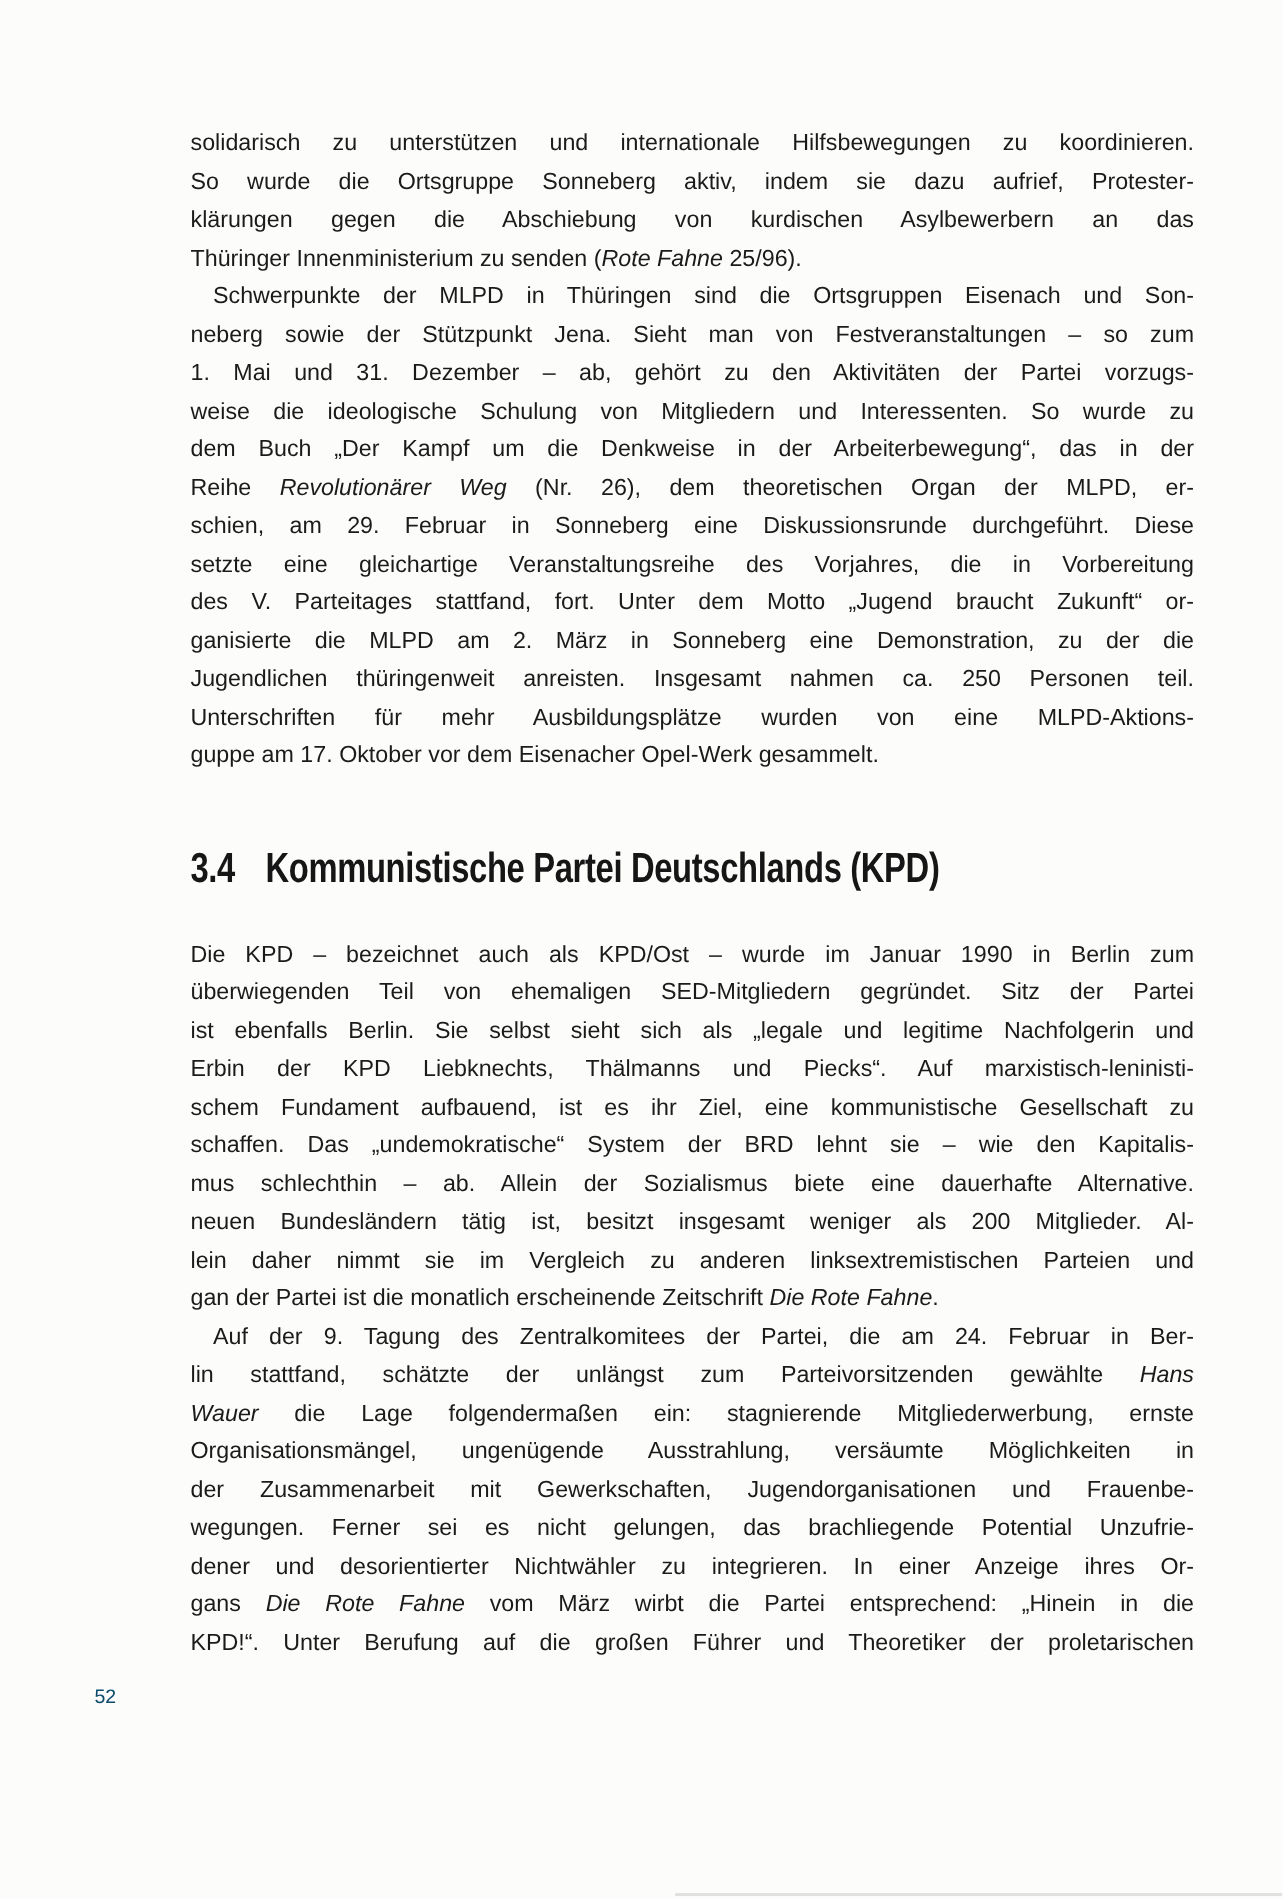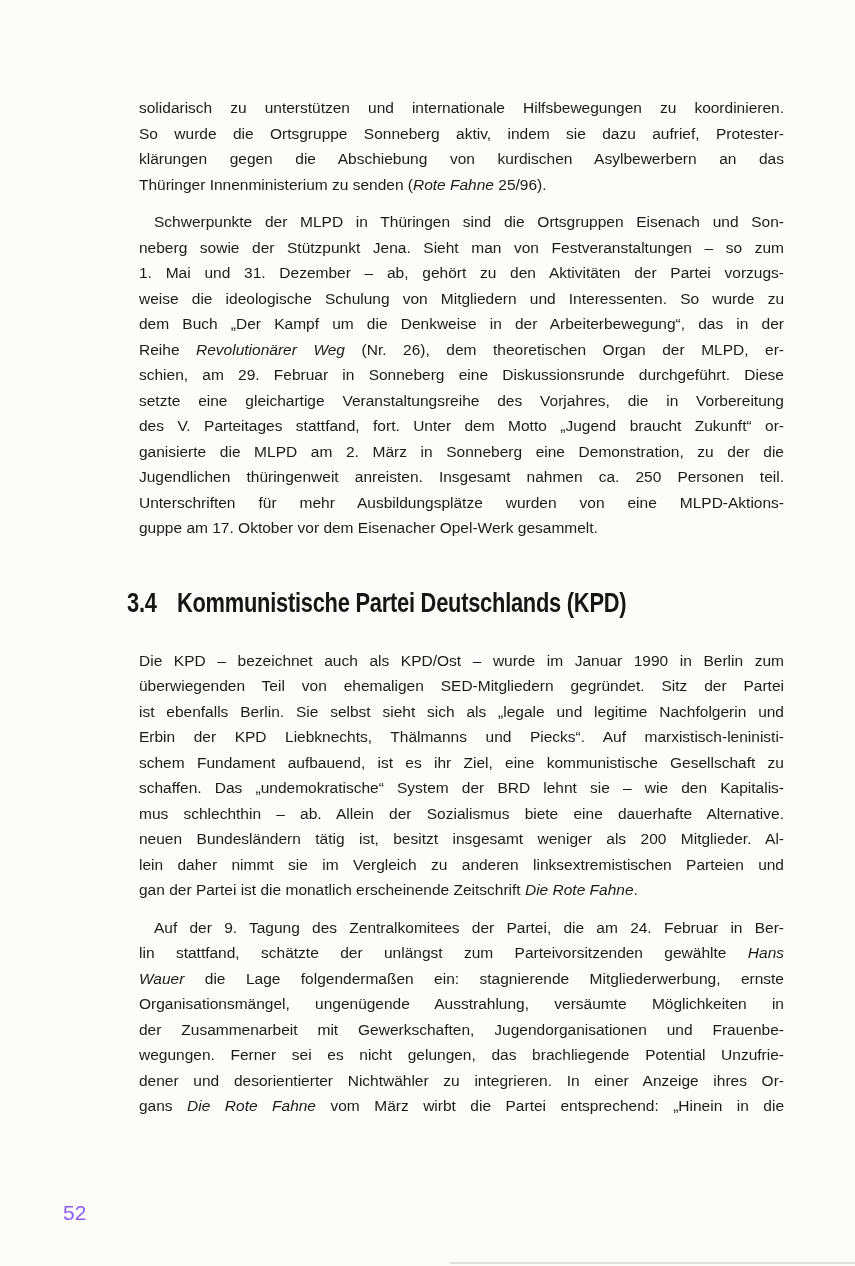--- a/index.html
+++ b/index.html
@@ -10,21 +10,21 @@
     overflow:hidden;
     font-family:"Liberation Sans", sans-serif;
     color:#1b1b1b;
   }
   .textblock {
     position:absolute;
     left:127px; top:83px; width:669px;
     font-size:15.5px;
     line-height:25.5px;
   }
-  .para { margin:12px; }
+  .para { margin:0; }
   .line {
     text-align:justify;
     text-align-last:justify;
   }
   .line.end { text-align-last:left; }
   .line.indent { text-indent:15px; }
   .it { font-style:italic; }
   .heading {
     margin:45px 0 28px 0;
     font-size:28px;
@@ -32,24 +32,24 @@
     line-height:34px;
     letter-spacing:-0.3px;
     white-space:nowrap;
     transform:scaleX(0.78);
     transform-origin:left center;
     color:#161616;
   }
   .heading .hnum { margin-right:26px; }
   .pagenum {
     position:absolute;
-    left:63px; top:1202px;
-    font-size:21px;
+    left:63px; top:1124px;
+    font-size:13px;
     line-height:1;
-    color:#8b5cf6;
+    color:#0c4a6e;
   }
   .scan-edge {
     position:absolute;
     left:450px; top:1262px;
     width:405px; height:2px;
     background:#cfcfcf;
     opacity:0.6;
   }
 </style>
 </head>
@@ -98,18 +98,19 @@
         </div>
         <div class="para">
           <div class="line indent"><span>Auf der 9. Tagung des Zentralkomitees der Partei, die am 24. Februar in Ber-</span></div>
           <div class="line"><span>lin stattfand, schätzte der unlängst zum Parteivorsitzenden gewählte </span><span class="it">Hans</span></div>
           <div class="line"><span class="it">Wauer</span><span> die Lage folgendermaßen ein: stagnierende Mitgliederwerbung, ernste</span></div>
           <div class="line"><span>Organisationsmängel, ungenügende Ausstrahlung, versäumte Möglichkeiten in</span></div>
           <div class="line"><span>der Zusammenarbeit mit Gewerkschaften, Jugendorganisationen und Frauenbe-</span></div>
           <div class="line"><span>wegungen. Ferner sei es nicht gelungen, das brachliegende Potential Unzufrie-</span></div>
           <div class="line"><span>dener und desorientierter Nichtwähler zu integrieren. In einer Anzeige ihres Or-</span></div>
           <div class="line"><span>gans </span><span class="it">Die Rote Fahne</span><span> vom März wirbt die Partei entsprechend: „Hinein in die</span></div>
+          <div class="line"><span>KPD!“. Unter Berufung auf die großen Führer und Theoretiker der proletarischen</span></div>
         </div>
       </div>
   </div>
   <div class="pagenum">52</div>
   <div class="scan-edge"></div>
 </div>
 
 </body></html>

